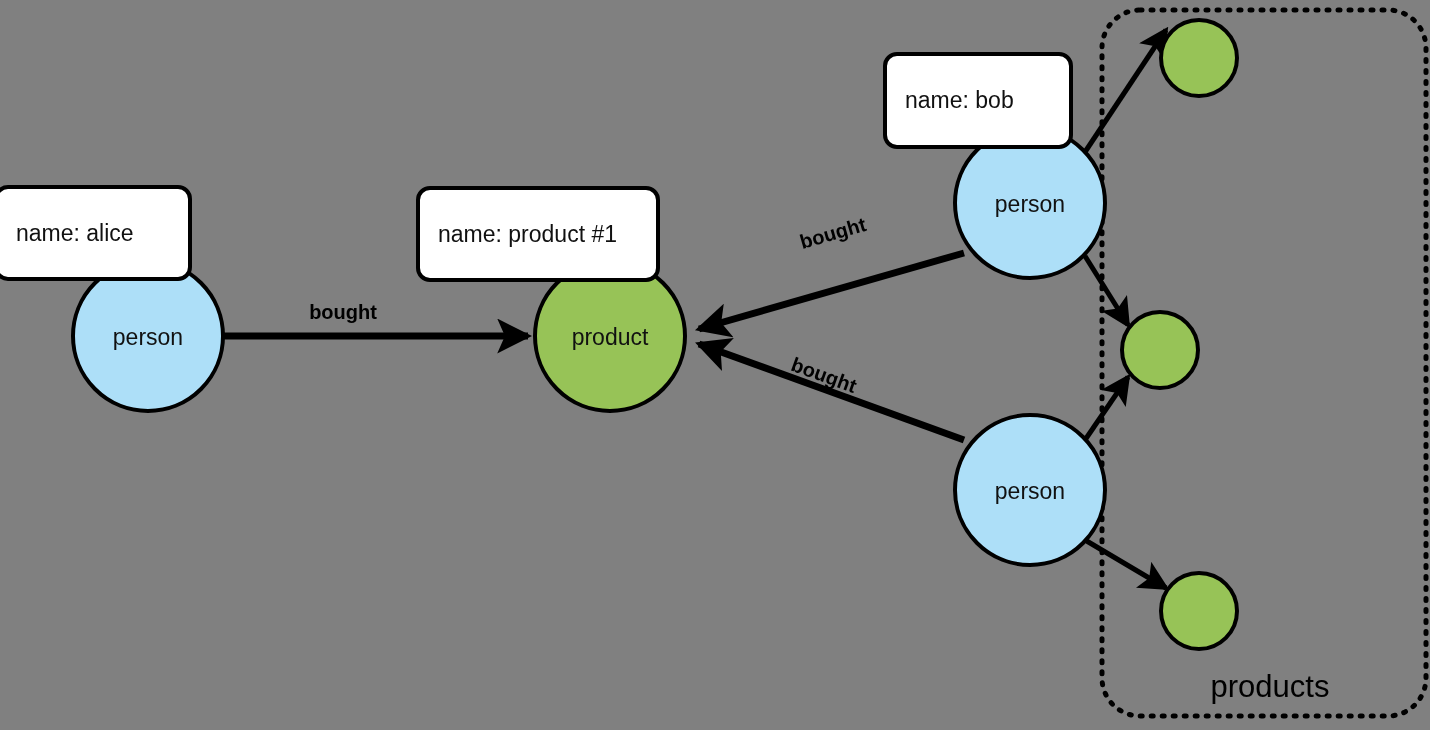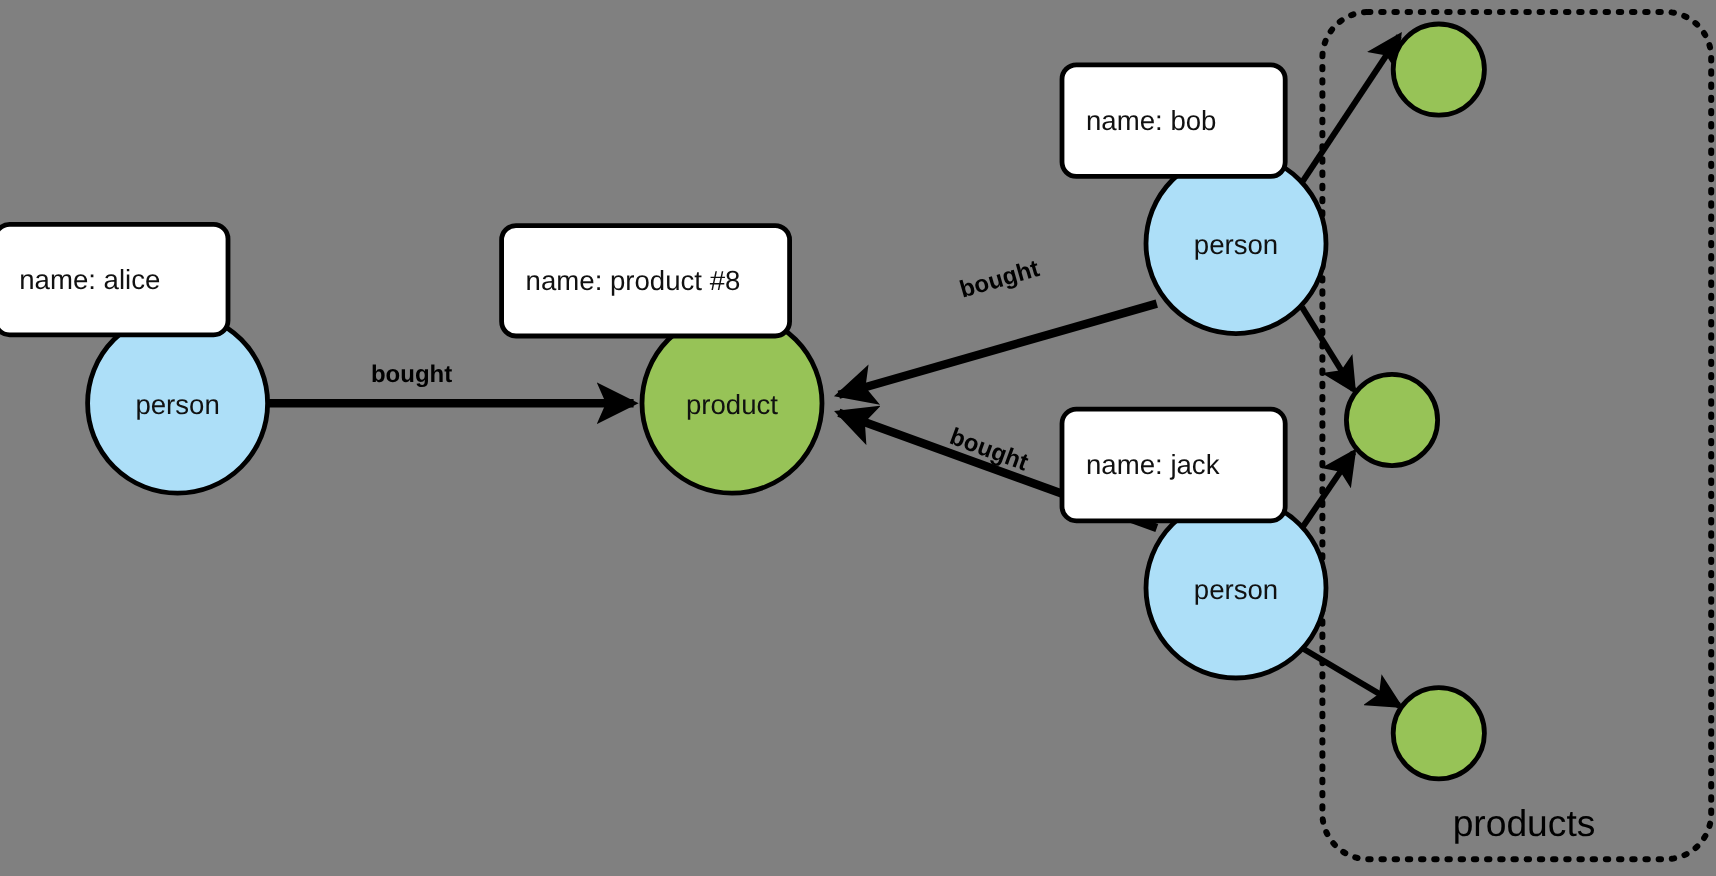--- a/index.html
+++ b/index.html
@@ -142,24 +142,21 @@
     <text class="edge-label" x="824" y="375" transform="rotate(20 824 375)">bought</text>
 
     <text class="group-label" x="1270" y="686">products</text>
   </svg>
 
   <div class="prop-box" style="left:-6px; top:185px; width:198px; height:96px;">
     <span>name: alice</span>
   </div>
 
   <div class="prop-box" style="left:416px; top:186px; width:244px; height:96px;">
-    <span>name: product #8</span>
+    <span>name: product #1</span>
   </div>
 
   <div class="prop-box" style="left:883px; top:52px; width:190px; height:97px;">
     <span>name: bob</span>
   </div>
 
-  <div class="prop-box" style="left:883px; top:339px; width:190px; height:97px;">
-    <span>name: jack</span>
-  </div>
 
 </div>
 
 </body></html>

